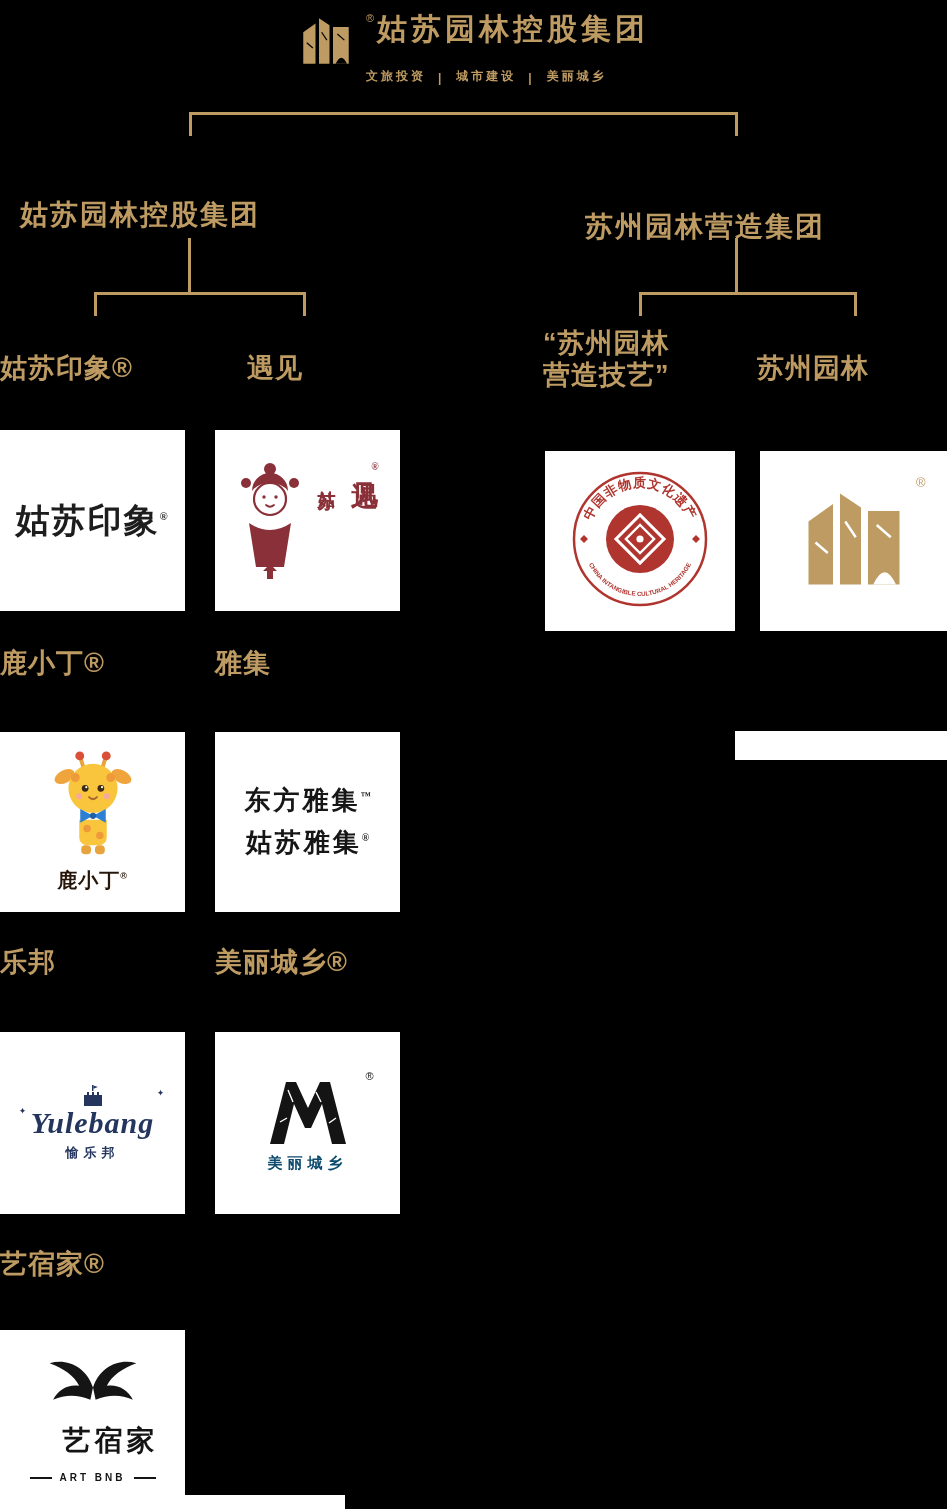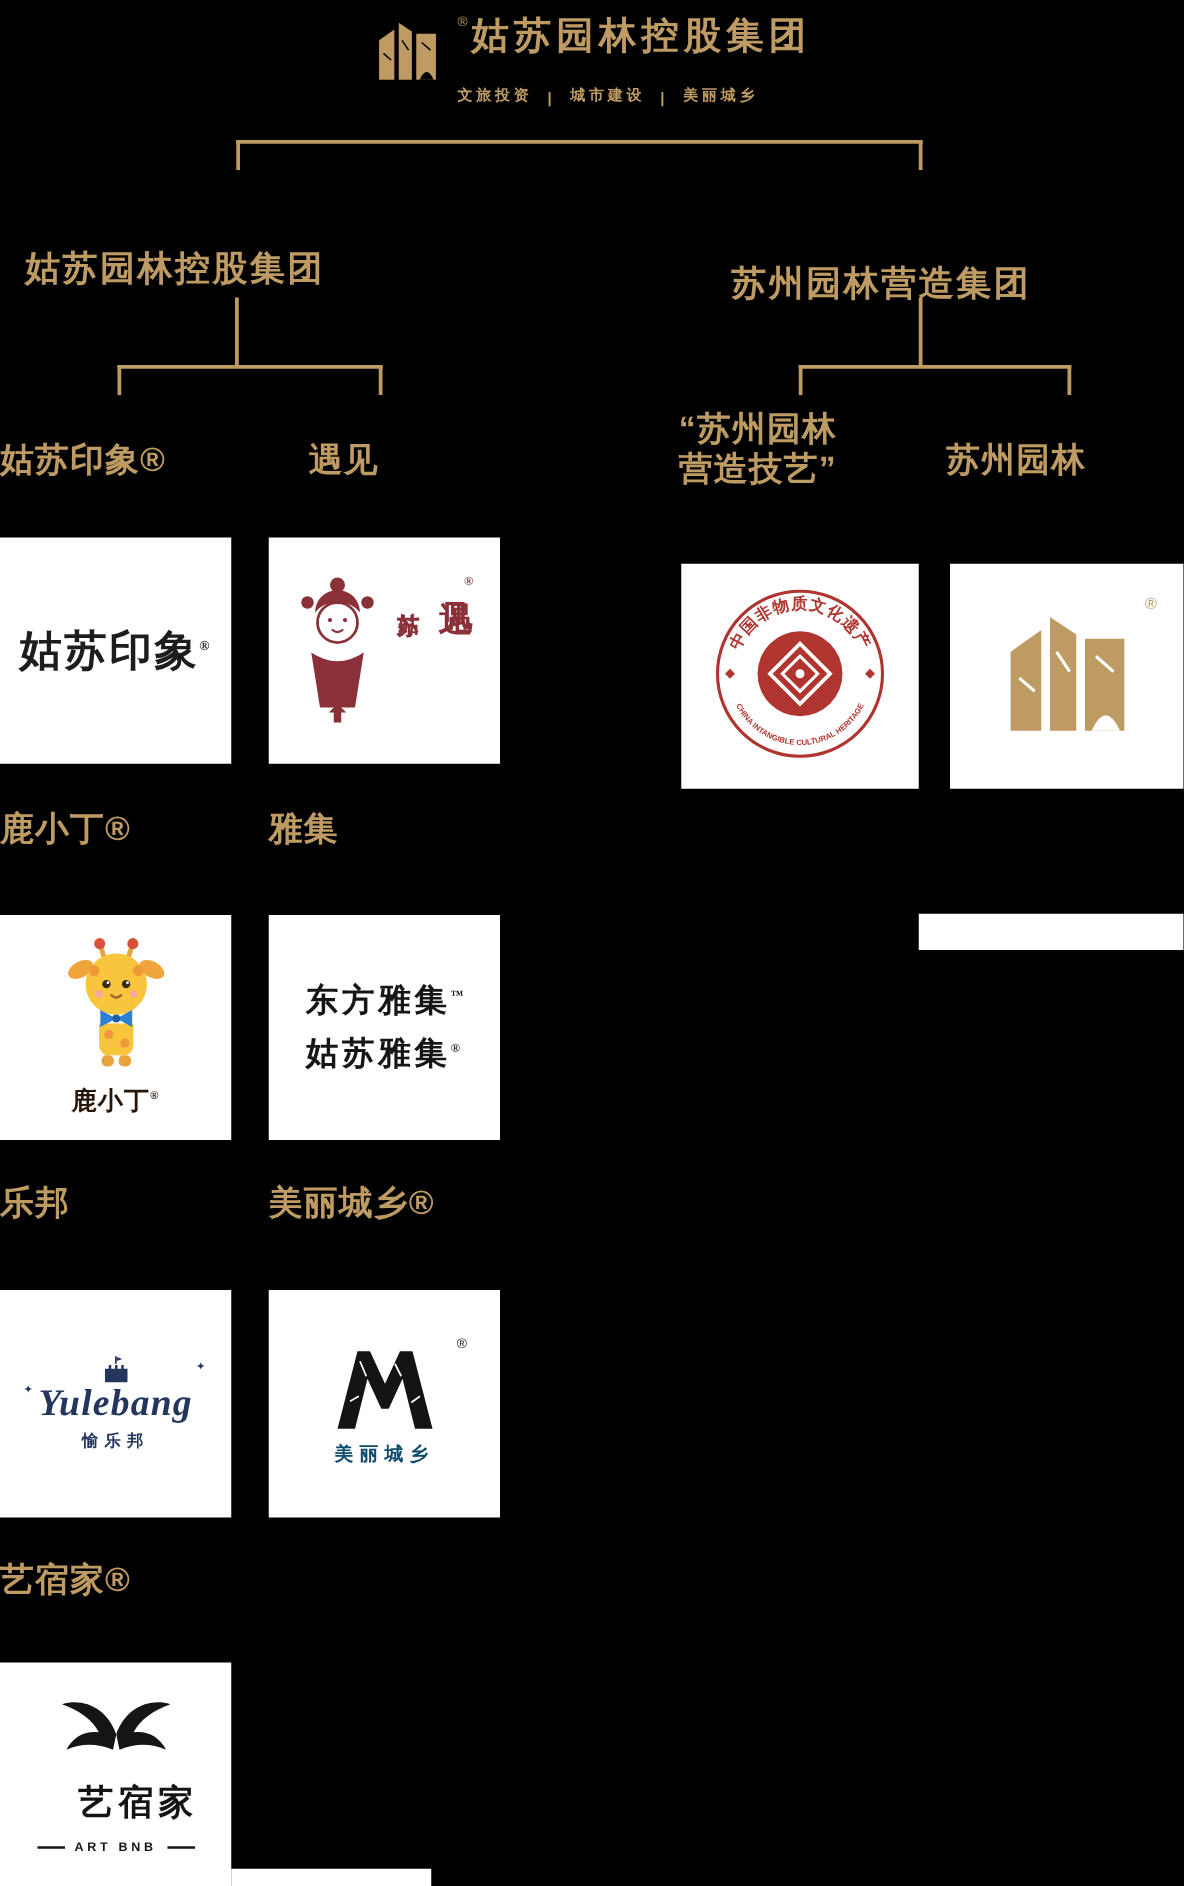--- a/index.html
+++ b/index.html
@@ -36,21 +36,21 @@
   .v-sub { font-size: 18px; margin-top: 16px; }
   .v-main sup { font-size: 10px; }
 
   .gold-card-inner { position: relative; }
   .gold-reg { position: absolute; top: -8px; right: -16px; color: #BE9B62; font-size: 13px; }
 
   .lxd { display: flex; flex-direction: column; align-items: center; }
   .lxd-text { font-size: 20px; font-weight: bold; color: #27160a; margin-top: 2px; letter-spacing: 1px; }
   .lxd-text sup { font-size: 9px; }
 
-  .yaji-logo { font-family: "Liberation Serif", serif; color: #161616; font-weight: bold; font-size: 26px; letter-spacing: 3px; text-align: left; line-height: 1.6; }
+  .yaji-logo { font-family: "Liberation Serif", serif; color: #161616; font-weight: bold; font-size: 26px; letter-spacing: 3px; text-align: center; line-height: 1.6; }
   .yaji-logo sup { font-size: 10px; letter-spacing: 0; }
 
   .ylb { position: relative; color: #24355E; text-align: center; }
   .ylb .castle { display: block; margin: 0 auto; }
   .ylb-script { font-family: "Liberation Serif", serif; font-style: italic; font-weight: bold; font-size: 30px; letter-spacing: 1px; }
   .ylb-sub { font-size: 13px; letter-spacing: 5px; margin-top: 4px; font-weight: bold; }
   .star { position: absolute; font-size: 9px; }
   .star1 { left: -12px; top: 22px; }
   .star2 { right: -10px; top: 4px; }
 

